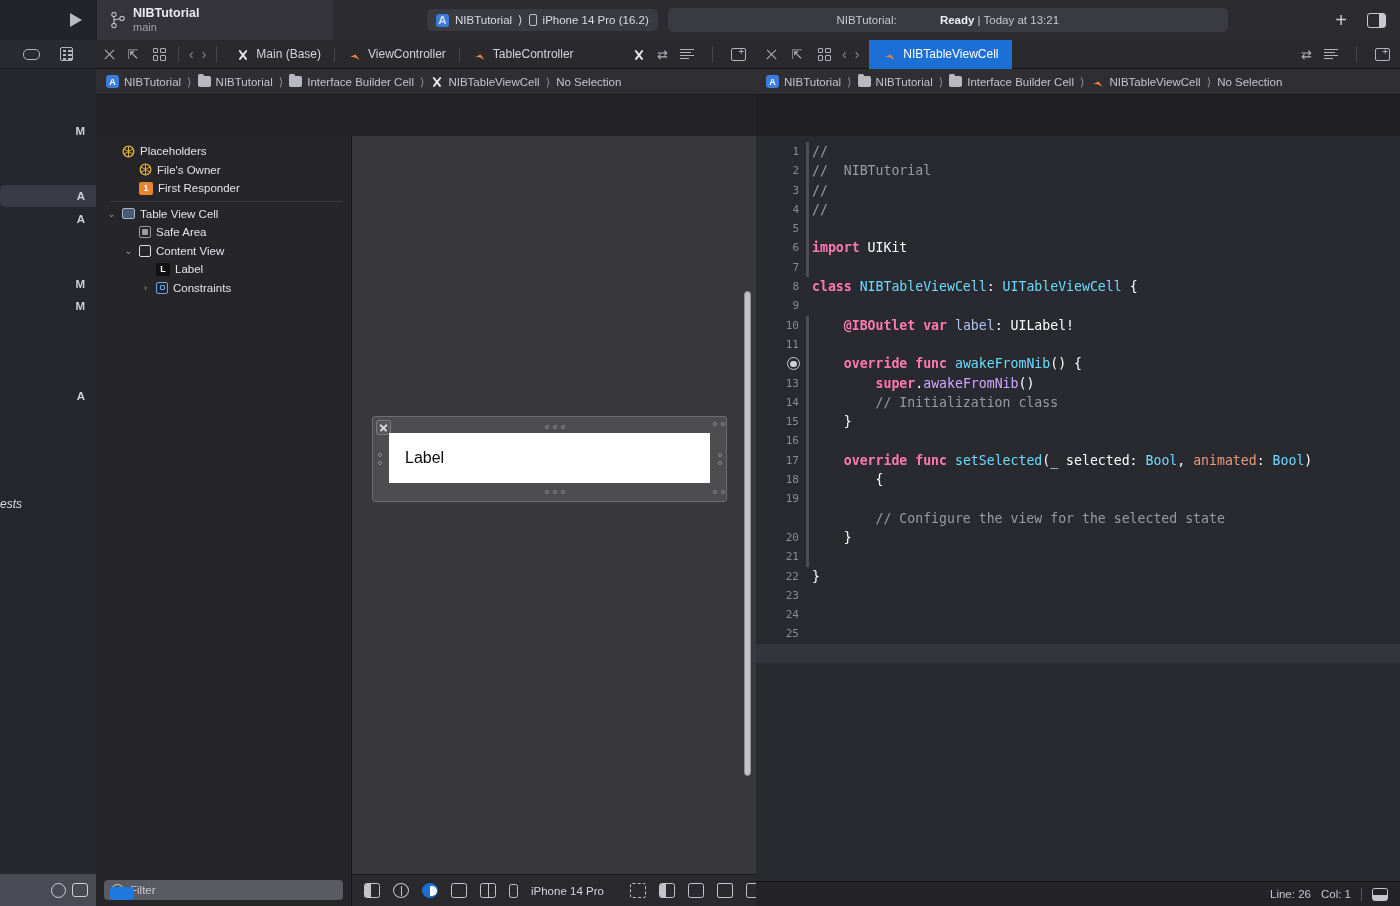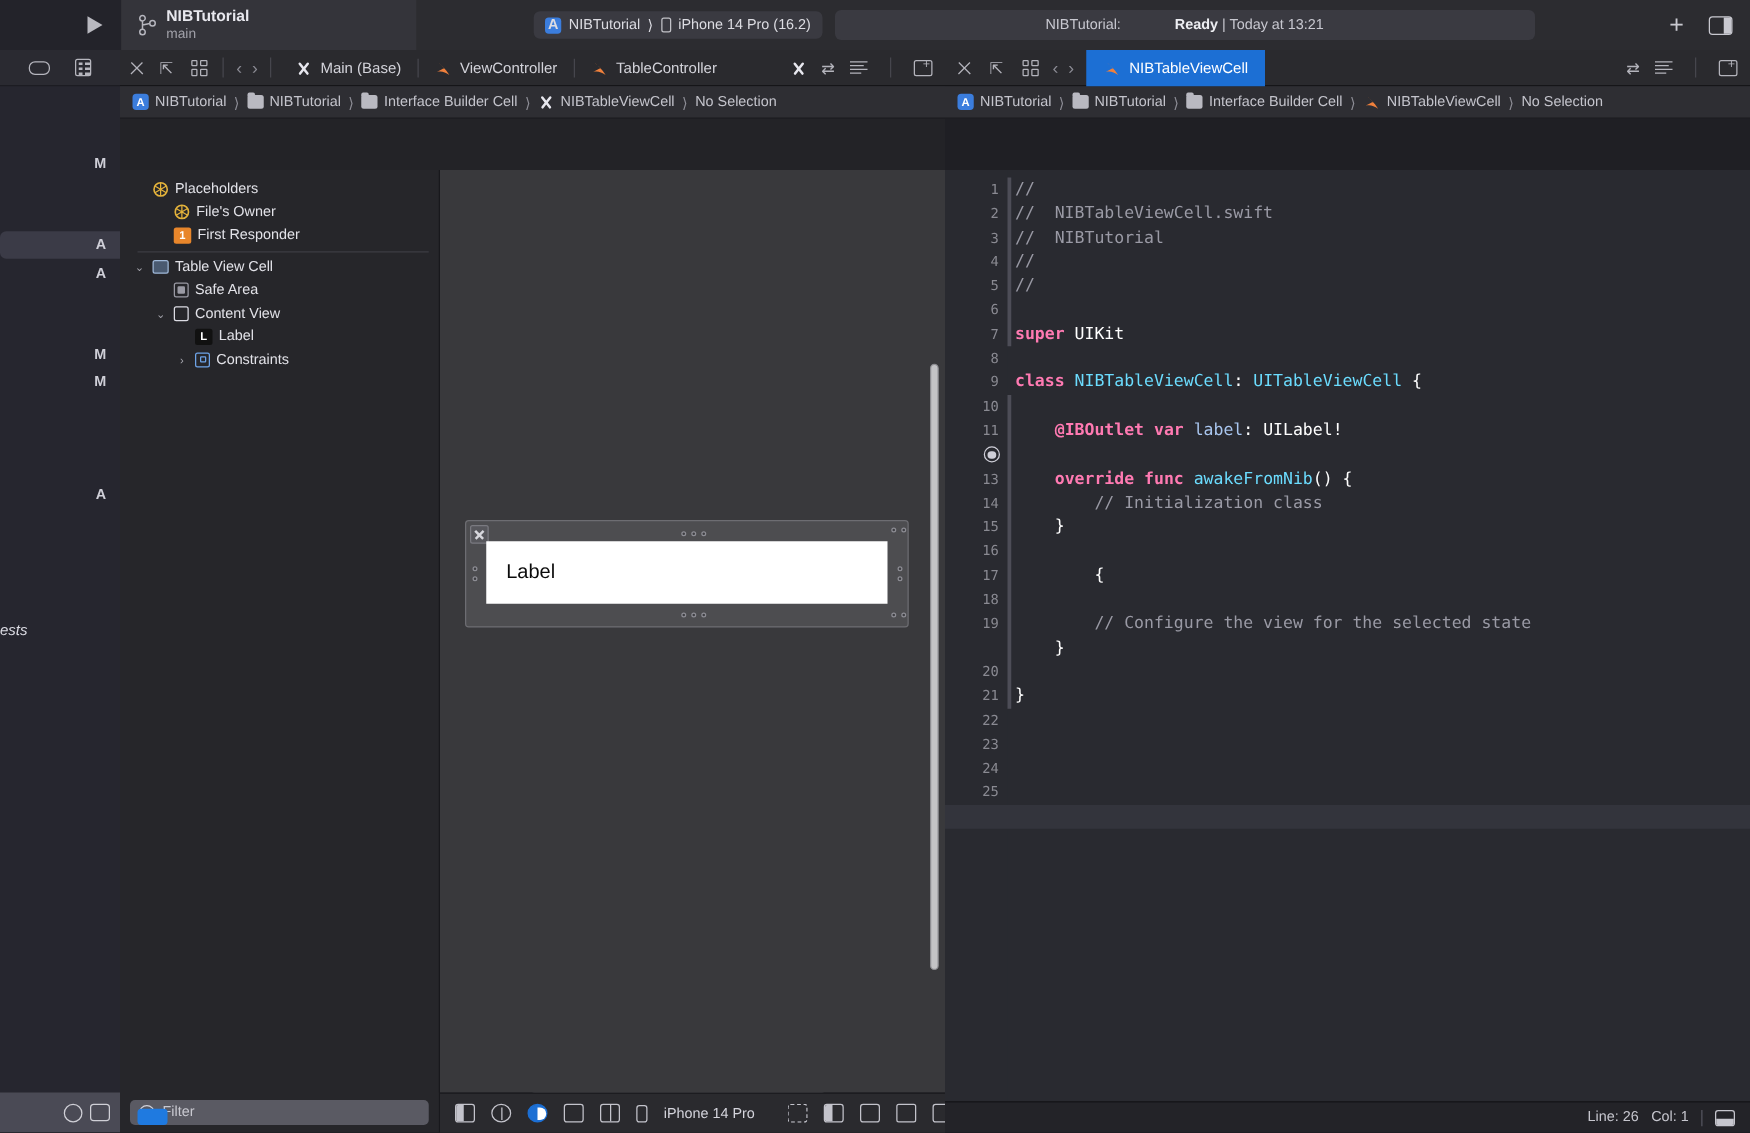--- a/index.html
+++ b/index.html
@@ -586,35 +586,36 @@
             <div class="gl">22</div>
             <div class="gl">23</div>
             <div class="gl">24</div>
             <div class="gl">25</div>
             <div class="gl cur">26</div>
           </div>
       </div>
       <div class="code-lines">
         <div id="code-rows" style="padding-top:6px">
             <div class="cl"><span class="k-cmt">//</span></div>
-            <div class="cl"><span class="k-cmt">//  NIBTableViewCell.swift</span></div>
             <div class="cl"><span class="k-cmt">//  NIBTutorial</span></div>
             <div class="cl"><span class="k-cmt">//</span></div>
             <div class="cl"><span class="k-cmt">//</span></div>
             <div class="cl">&nbsp;</div>
-            <div class="cl"><span class="k-kw">super</span><span class="k-pln"> UIKit</span></div>
+            <div class="cl"><span class="k-kw">import</span><span class="k-pln"> UIKit</span></div>
             <div class="cl">&nbsp;</div>
             <div class="cl"><span class="k-kw">class</span><span class="k-pln"> </span><span class="k-typ">NIBTableViewCell</span><span class="k-pln">: </span><span class="k-typ">UITableViewCell</span><span class="k-pln"> {</span></div>
             <div class="cl">&nbsp;</div>
             <div class="cl"><span class="k-pln">    </span><span class="k-kw">@IBOutlet var</span><span class="k-pln"> </span><span class="k-var">label</span><span class="k-pln">: </span><span class="k-pln">UILabel!</span></div>
             <div class="cl">&nbsp;</div>
             <div class="cl"><span class="k-pln">    </span><span class="k-kw">override func</span><span class="k-pln"> </span><span class="k-typ">awakeFromNib</span><span class="k-pln">() {</span></div>
+            <div class="cl"><span class="k-pln">        </span><span class="k-kw">super</span><span class="k-pln">.</span><span class="k-mth">awakeFromNib</span><span class="k-pln">()</span></div>
             <div class="cl"><span class="k-cmt">        // Initialization class</span></div>
             <div class="cl"><span class="k-pln">    }</span></div>
             <div class="cl">&nbsp;</div>
+            <div class="cl"><span class="k-pln">    </span><span class="k-kw">override func</span><span class="k-pln"> </span><span class="k-typ">setSelected</span><span class="k-pln">(_ selected: </span><span class="k-typ">Bool</span><span class="k-pln">, </span><span class="k-prm">animated</span><span class="k-pln">: </span><span class="k-typ">Bool</span><span class="k-pln">)</span></div>
             <div class="cl"><span class="k-pln">        {</span></div>
             <div class="cl">&nbsp;</div>
             <div class="cl"><span class="k-cmt">        // Configure the view for the selected state</span></div>
             <div class="cl"><span class="k-pln">    }</span></div>
             <div class="cl">&nbsp;</div>
             <div class="cl"><span class="k-pln">}</span></div>
             <div class="cl">&nbsp;</div>
           </div>
       </div>
       <div id="overlay-layer">

